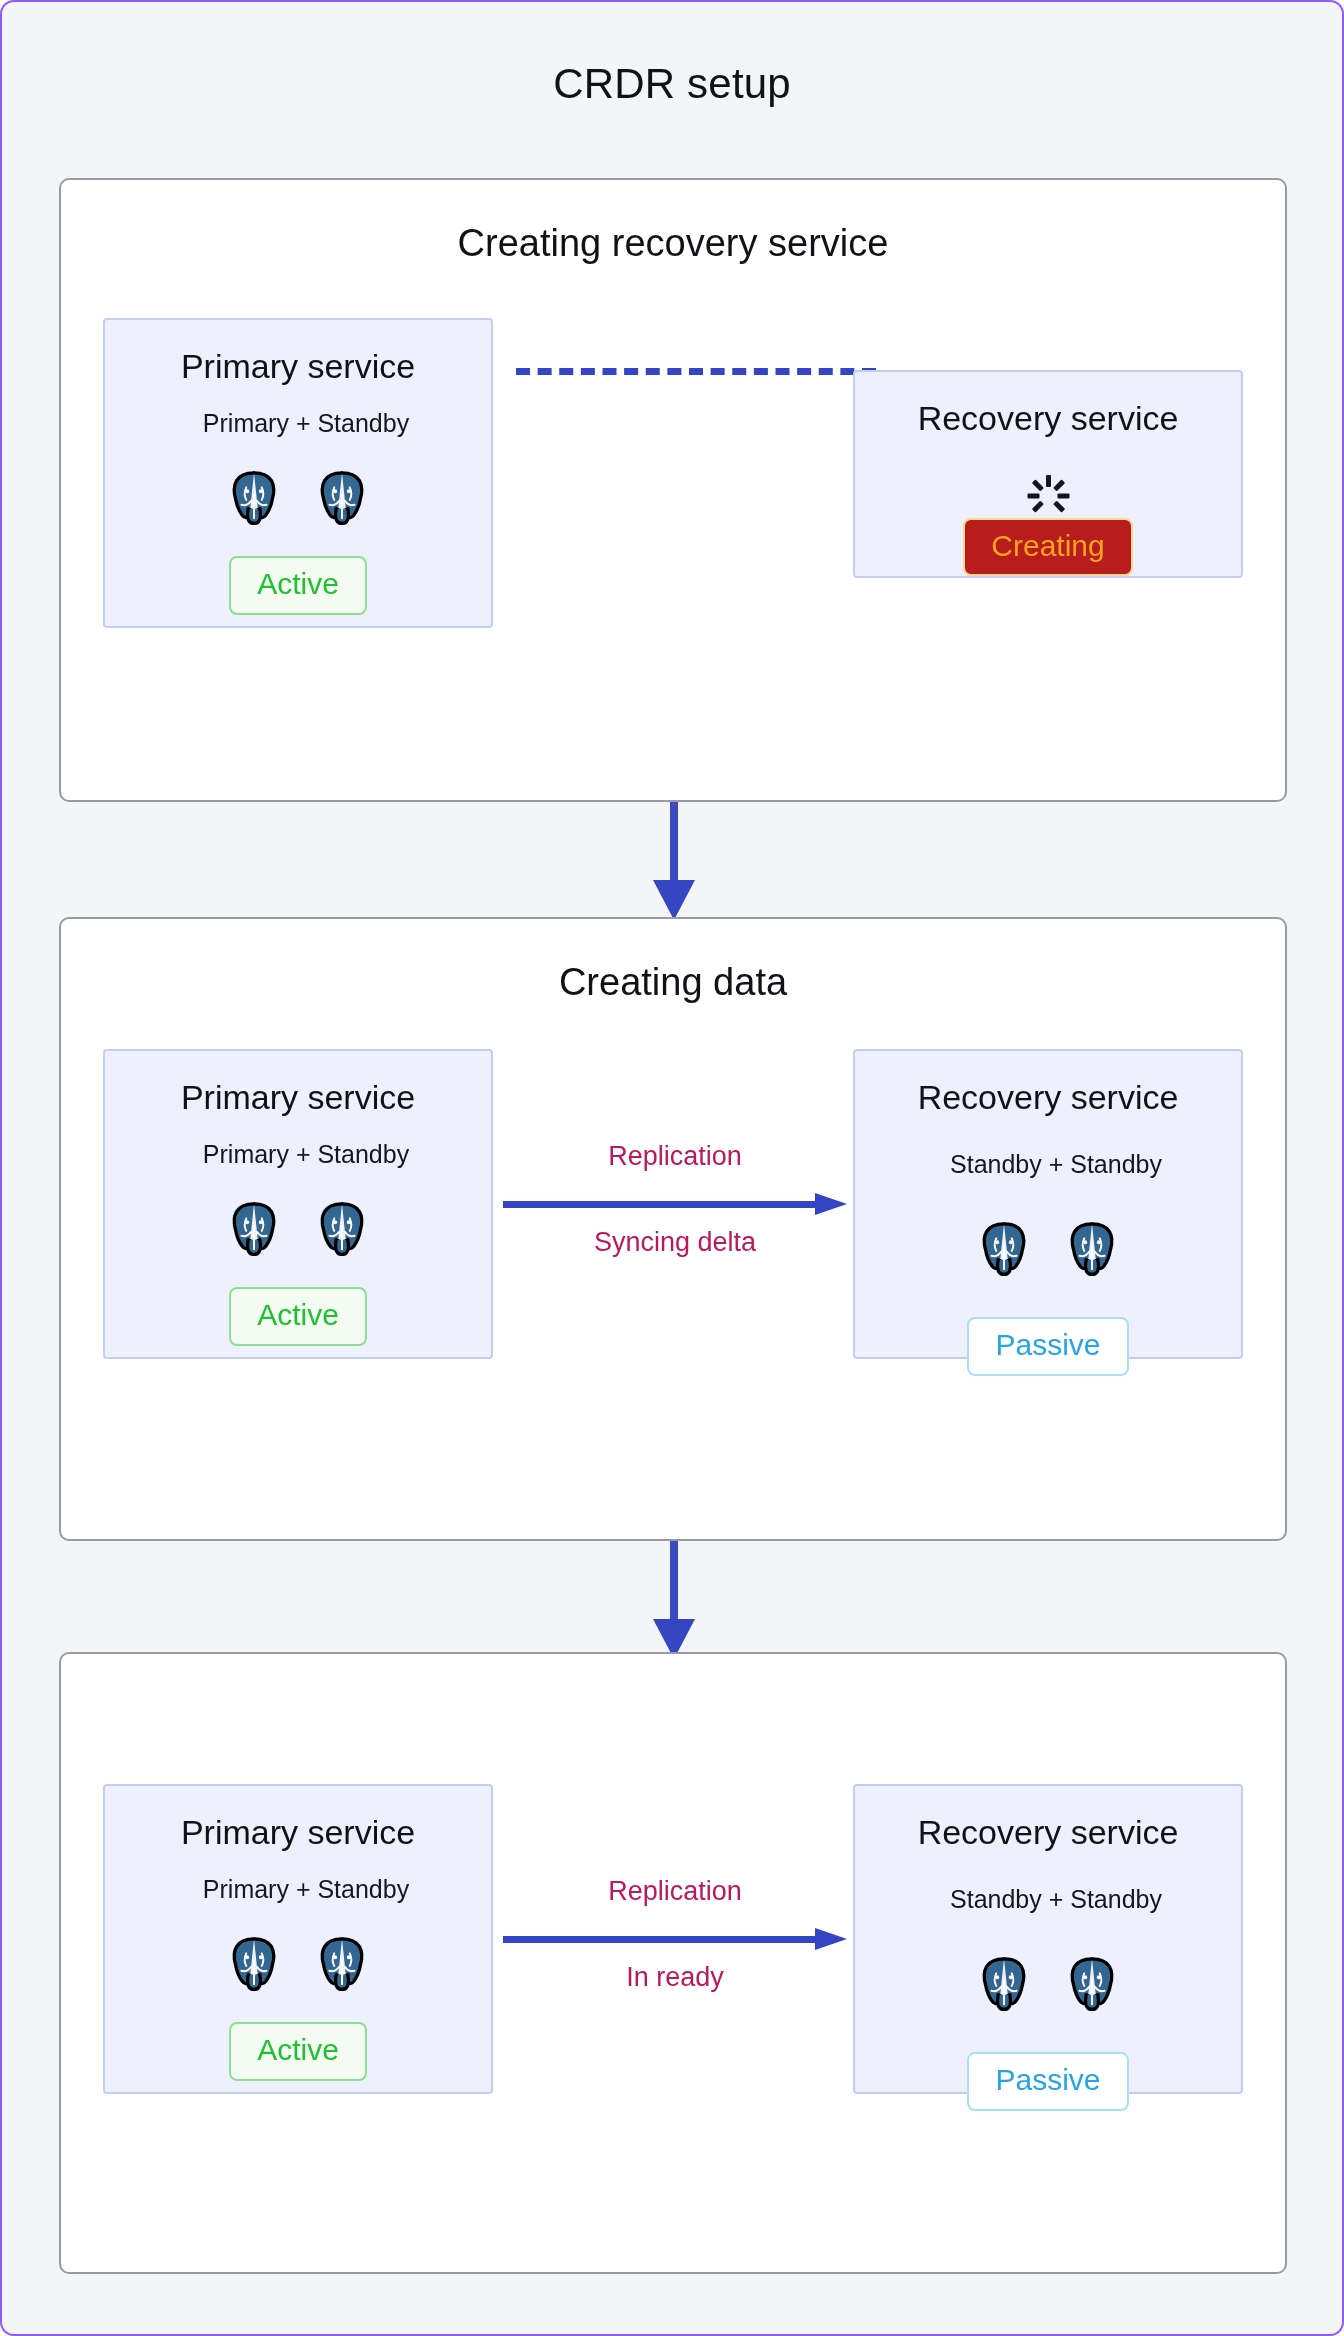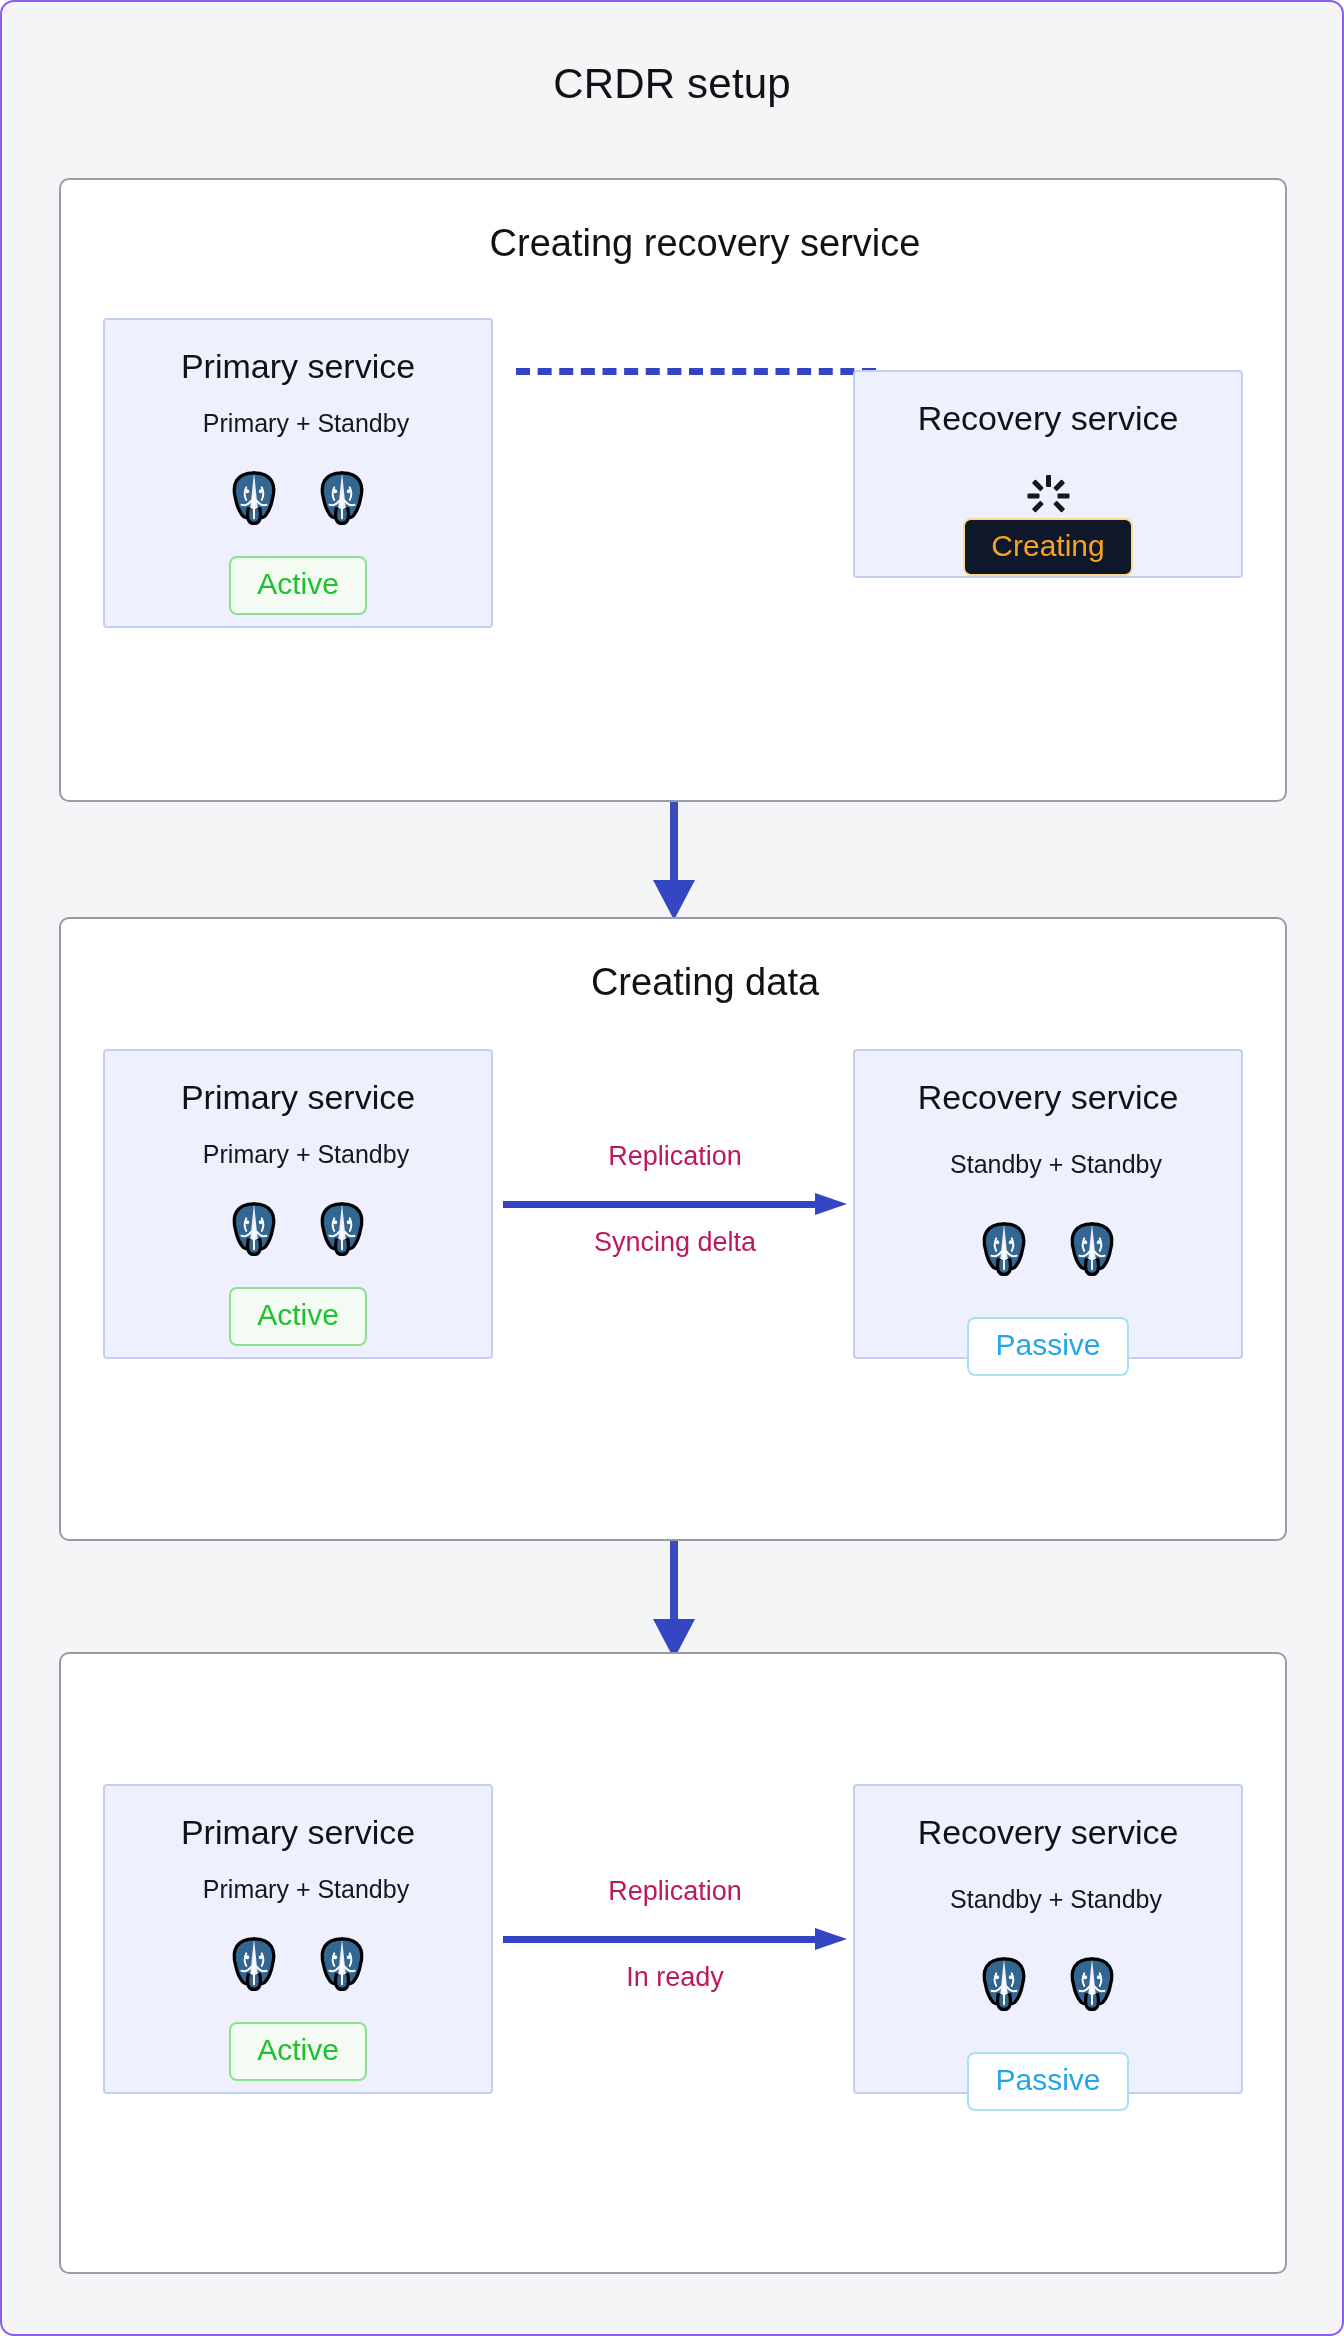--- a/index.html
+++ b/index.html
@@ -51,21 +51,20 @@
 
   .stage-title {
     position: absolute;
     top: 42px;
     left: 0;
     width: 100%;
     text-align: center;
     font-size: 38px;
     color: #111215;
     font-weight: 400;
-    margin-left: 32px;
   }
 
   
   .card {
     position: absolute;
     box-sizing: border-box;
     background: #eef1fd;
     border: 2px solid #c3cef5;
     border-radius: 4px;
     display: flex;
@@ -113,21 +112,21 @@
     margin-top: 28px;
     box-sizing: border-box;
     font-size: 30px;
     padding: 9px 26px 11px 26px;
     border-radius: 8px;
     border: 2px solid transparent;
     line-height: 1.15;
   }
   .badge-active  { color: #20c12f; border-color: #8de08f; background: #f4fbf3; }
   .badge-passive { color: #23a6e8; border-color: #a9e0f8; background: #ffffff; }
-  .badge-creating{ color: #f6a320; border-color: #fbd88a; background: #0f172a; }
+  .badge-creating{ color: #f6a320; border-color: #fbd88a; background: #b91c1c; }
 
   
   .spinner-wrap {
     margin-top: 26px;
     width: 46px;
     height: 46px;
     position: relative;
   }
   .spinner-wrap i {
     position: absolute;

